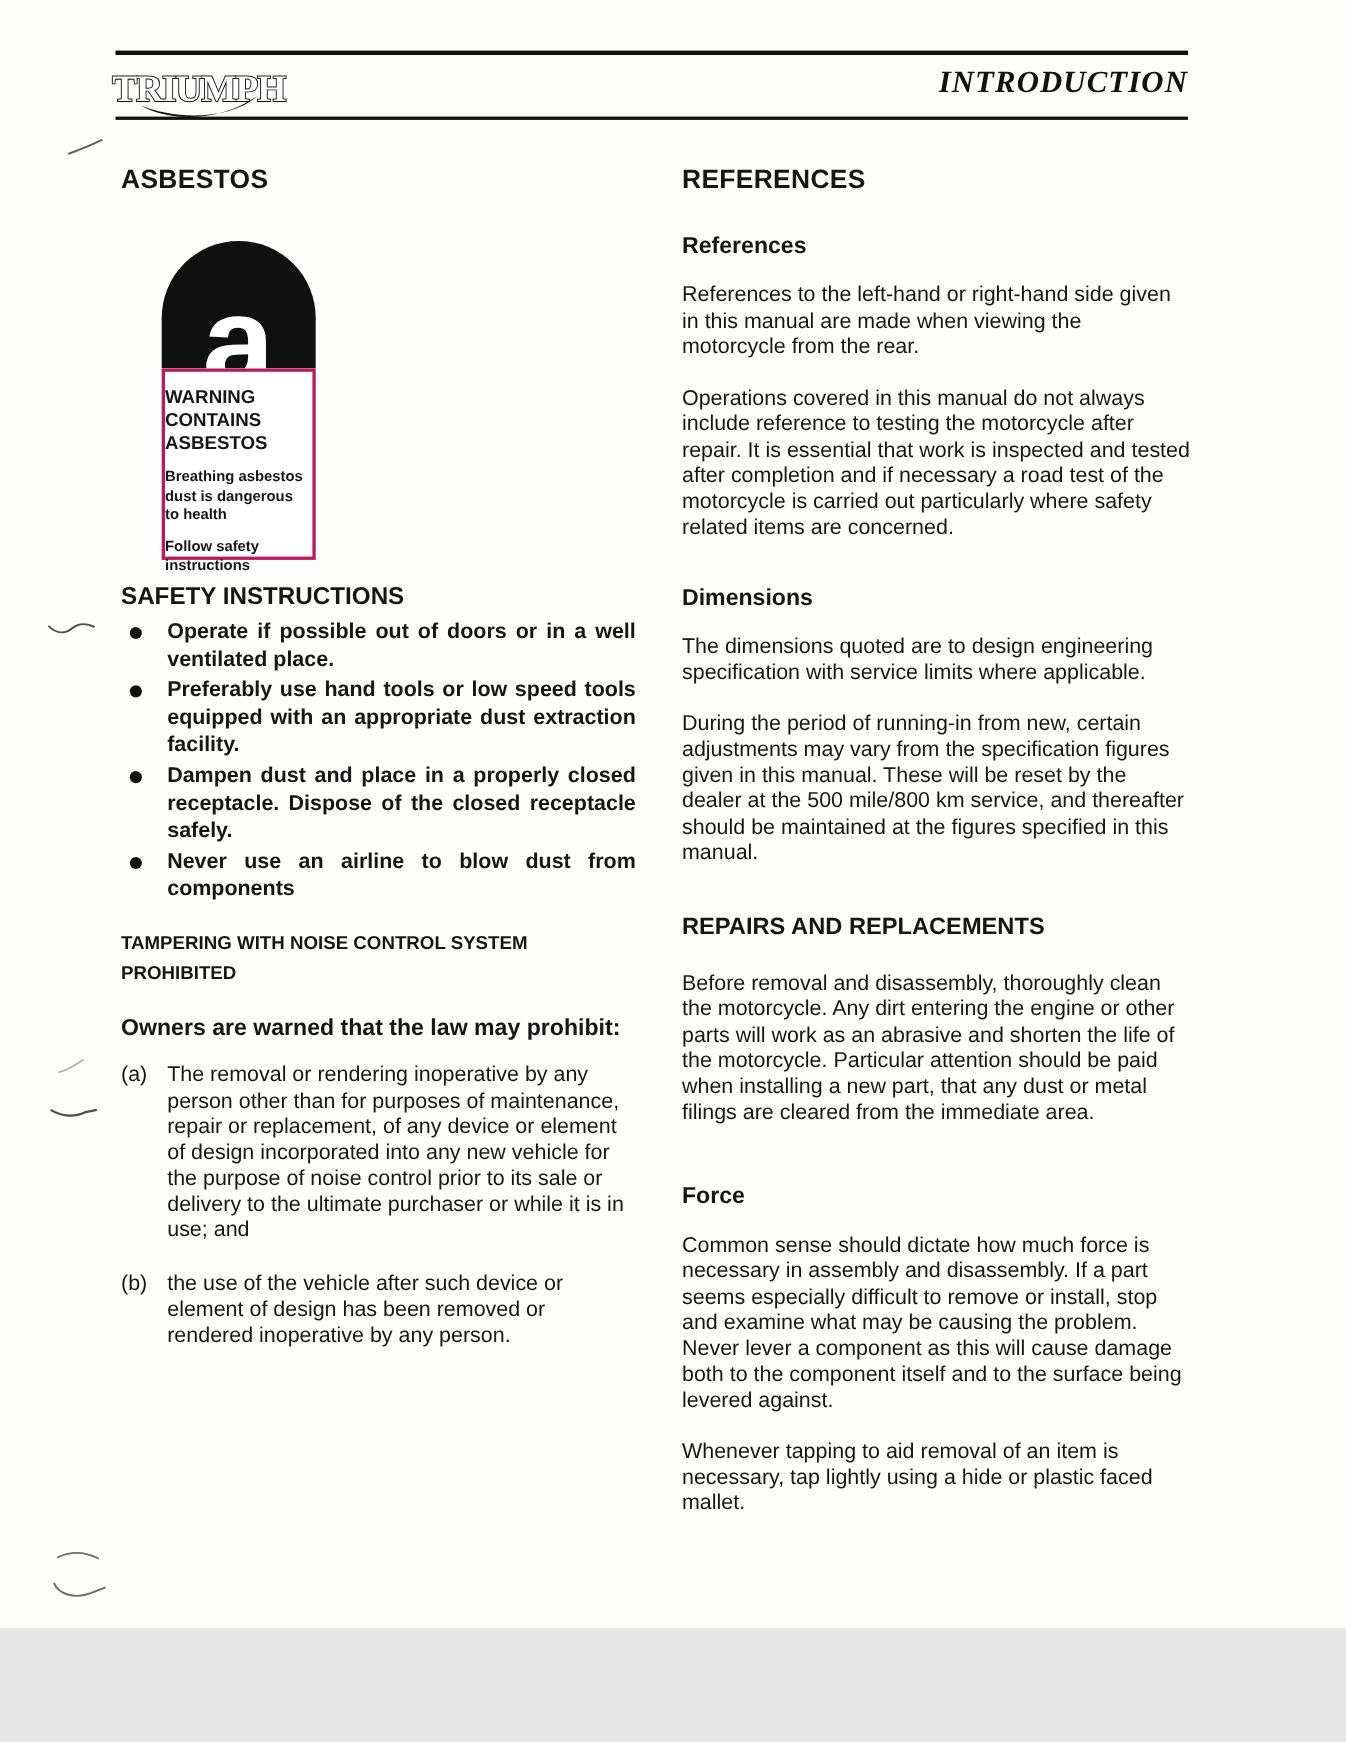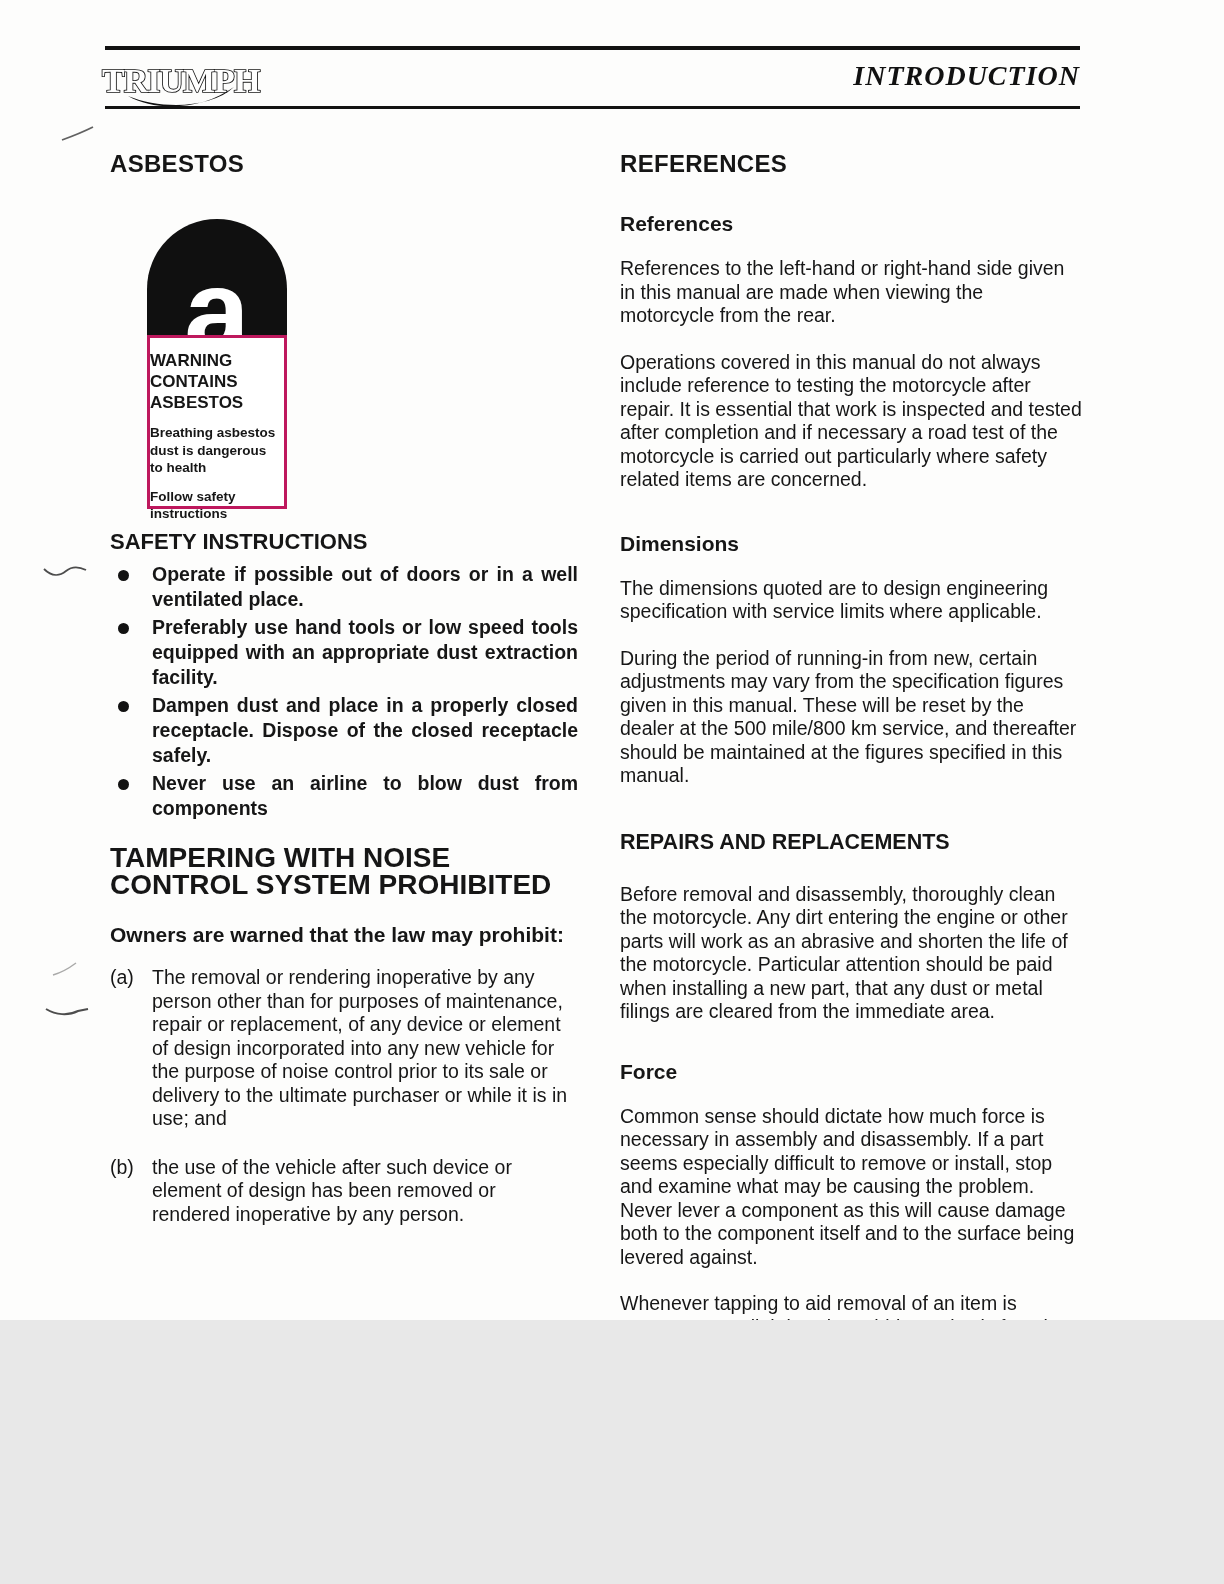--- a/index.html
+++ b/index.html
@@ -1,17 +1,17 @@
 <!DOCTYPE html>
 <html><head>
 <meta charset="utf-8">
 <style>
   html,body { margin:0; padding:0; background:#e8e8e8; }
   .page {
-    position:relative; width:1224px; height:1320px; background:#fdfdfc;
+    position:relative; width:1224px; height:1480px; background:#fdfdfc;
     font-family:"Liberation Sans", sans-serif; color:#161616; overflow:hidden;
     margin:0 auto;
   }
   .rule { position:absolute; background:#121212; }
   .top-rule { left:105px; top:46px; width:975px; height:4px; }
   .mid-rule { left:105px; top:106px; width:975px; height:3px; }
   .foot-rule { left:105px; top:1503px; width:975px; height:3px; }
 
   .logo { position:absolute; left:98px; top:52px; width:170px; height:62px; }
   .header-title {
@@ -58,34 +58,34 @@
   ul.safety { list-style:none; margin:7px 0 0 0; padding:0; }
   ul.safety li {
     position:relative; padding-left:42px; font-size:19.5px; font-weight:bold;
     line-height:25px; text-align:justify; margin-bottom:3px;
   }
   ul.safety li::before {
     content:""; position:absolute; left:8px; top:8px;
     width:11px; height:11px; border-radius:50%; background:#121212;
   }
 
-  .tamper-head { margin-top:23px; font-size:28px; line-height:27px; }
+  .tamper-head { margin-top:23px; font-size:17px; line-height:27px; }
   .owners-head { margin-top:25px; font-size:21px; }
   .law-item { display:flex; margin-top:19px; }
   .law-item.second { margin-top:25px; }
   .law-label { flex:0 0 42px; font-size:19.5px; line-height:23.5px; }
   .law-text { flex:1; }
 
   .rc-subhead { margin-top:34px; }
   .rc-p1 { margin-top:21px; }
   .rc-p  { margin-top:23px; }
   .rc-section { margin-top:40px; }
   .rc-section-big { margin-top:42px; font-size:21.5px; }
   .rc-after-big { margin-top:28px; }
-  .force-head { margin-top:36px; }
+  .force-head { margin-top:52px; }
 
   .footer-num {
     position:absolute; left:105px; top:1516px; width:975px;
     text-align:left; font-size:20px; color:#1a1a1a;
   }
   .blue-line { position:absolute; left:122px; top:1572px; width:147px; height:3px; background:#19198c; }
 
   .squiggle { position:absolute; pointer-events:none; }
 </style>
 </head>

